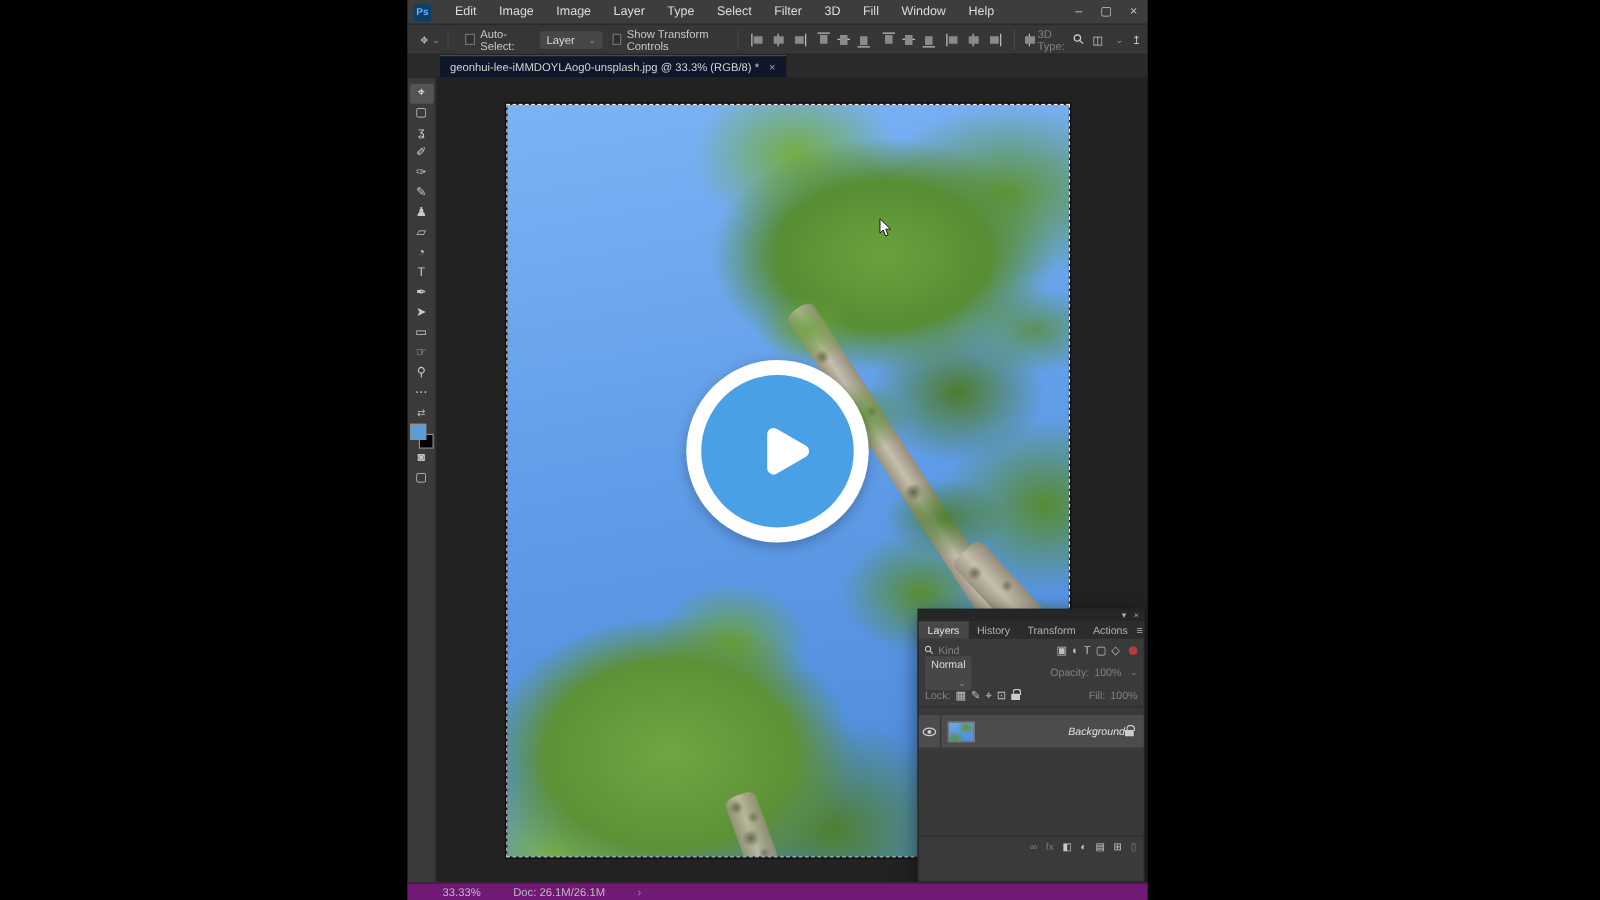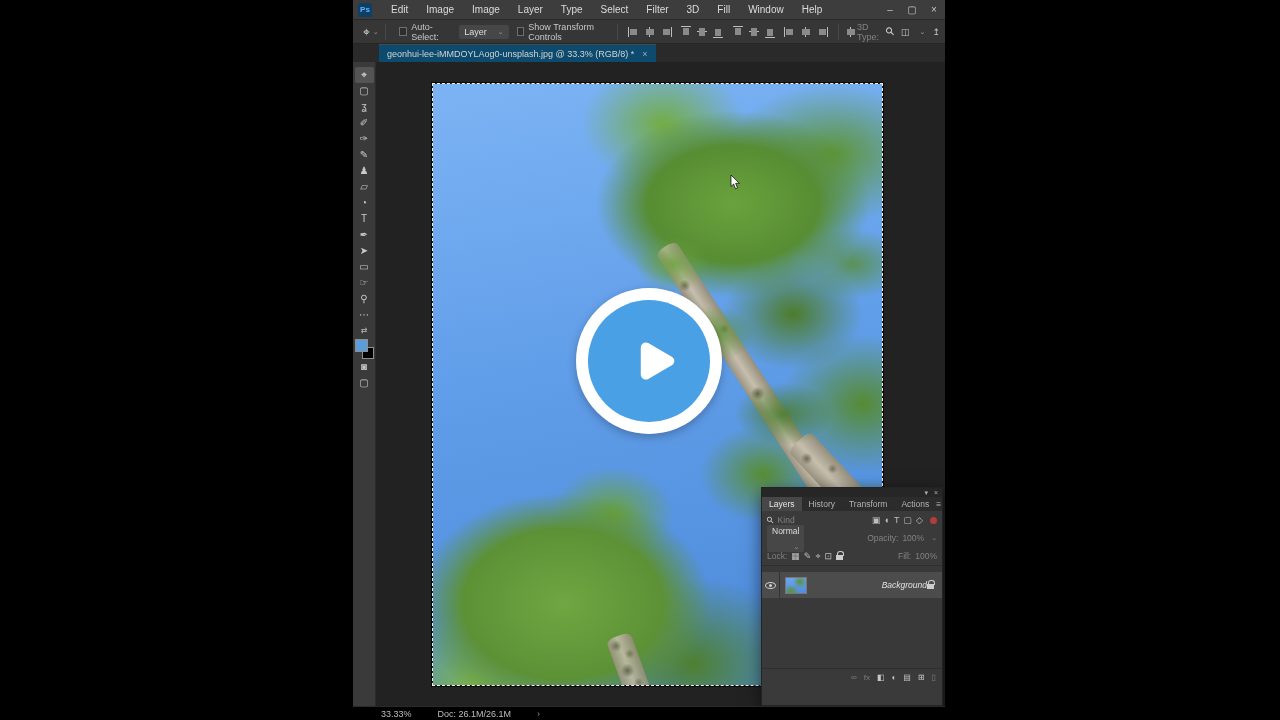--- a/index.html
+++ b/index.html
@@ -1,21 +1,21 @@
 <!DOCTYPE html>
 <html><head>
 <meta charset="utf-8">
 <style>
   * { margin:0; padding:0; box-sizing:border-box; }
   html,body { width:1280px; height:720px; background:#000; overflow:hidden;
               font-family:"Liberation Sans", sans-serif; }
   .stage { position:relative; width:1280px; height:720px; background:#000; }
 
   
-  .app { position:absolute; left:353px; top:0; width:592px; height:720px;
+  .app { position:absolute; left:326px; top:0; width:592px; height:720px;
          background:#242424; color:#cfcfcf; font-size:10px; }
 
   
   .menubar { position:absolute; left:0; top:0; right:0; height:19px; background:#3d3d3d;
              display:flex; align-items:center; gap:0; }
   .ps-logo { width:14px; height:14px; margin:0 10px 0 5px; background:#103f66; color:#5eb6ff;
              font-size:8px; font-weight:bold; display:flex; align-items:center; justify-content:center;
              border-radius:2px; }
   .menu-item { padding:0 9px; font-size:10px; color:#dcdcdc; line-height:19px; }
   .win-controls { margin-left:auto; display:flex; gap:0; }
@@ -42,21 +42,21 @@
   .ai.vc::before{top:5px;left:1px;right:1px;height:1px}.ai.vc::after{top:2px;left:3px;width:6px;height:8px}
   .ai.vb::before{bottom:0;left:1px;right:1px;height:1px}.ai.vb::after{bottom:2px;left:3px;width:6px;height:7px}
   .icon-group { display:flex; gap:4px; margin:0 4px; }
   .dim { color:#828282; }
   .ob-right { margin-left:auto; display:flex; align-items:center; gap:7px; padding-right:5px; }
   .magnifier { display:inline-block; transform:rotate(-45deg); font-size:11px; color:#cfcfcf; }
 
   
   .tabbar { position:absolute; left:0; top:44px; right:0; height:18px; background:#2a2a2a;
             display:flex; align-items:flex-end; }
-  .doc-tab { margin-left:26px; height:18px; background:#0c4a6e; color:#d2d2d2; font-size:9px;
+  .doc-tab { margin-left:26px; height:18px; background:#0f172a; color:#d2d2d2; font-size:9px;
              display:flex; align-items:center; gap:8px; padding:0 8px; border-top:1px solid #4a4a4a; }
   .tab-close { color:#a8a8a8; font-size:9px; }
 
   
   .main { position:absolute; left:0; top:62px; right:0; height:644px; background:#222; overflow:hidden; }
 
   
   .toolstrip { position:absolute; left:0; top:0; bottom:0; width:23px; background:#3a3a3a;
                border-right:1px solid #2c2c2c; display:flex; flex-direction:column; align-items:center;
                padding-top:5px; }
@@ -141,21 +141,21 @@
       linear-gradient(170deg, #6ea5ee, #4f8cdd); }
   .layer-name { font-style:italic; color:#e0e0e0; flex:1; }
   .mini-lock { width:7px; height:5px; background:#cdcdcd; position:relative; margin:3px 8px 0 0; }
   .mini-lock::before { content:""; position:absolute; top:-4px; left:1px; width:5px; height:4px;
               border:1px solid #cdcdcd; border-bottom:none; border-radius:3px 3px 0 0; }
   .p-bottom { height:16px; display:flex; align-items:center; justify-content:flex-end; gap:7px;
               padding:0 6px; color:#c9c9c9; font-size:8px; }
   .p-bottom .faded { color:#7d7d7d; }
 
   
-  .statusbar { position:absolute; left:0; bottom:0; right:0; height:14px; background:#000000;
+  .statusbar { position:absolute; left:0; bottom:0; right:0; height:14px; background:#701a75;
                border-top:1px solid #2a2a2a; display:flex; align-items:center; font-size:9px;
                color:#bdbdbd; gap:26px; }
   .sb-zoom { margin-left:28px; }
   .sb-chev { color:#8f8f8f; }
 </style>
 </head>
 <body>
 
 <div class="stage">
   <div class="app">

